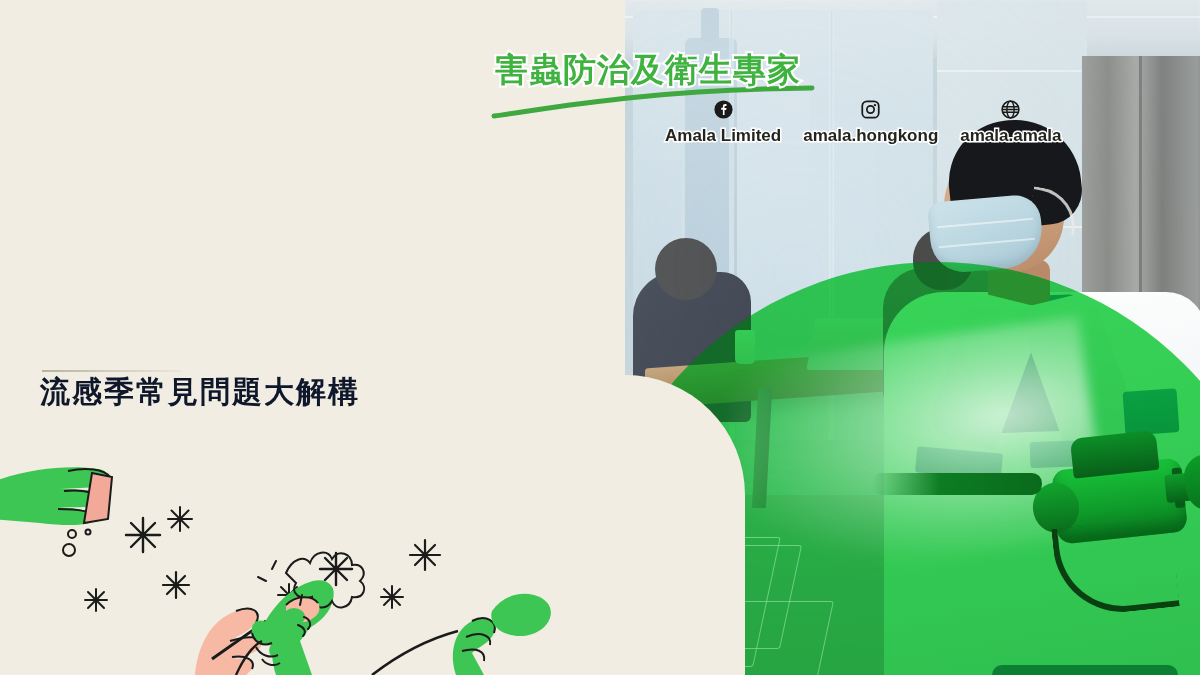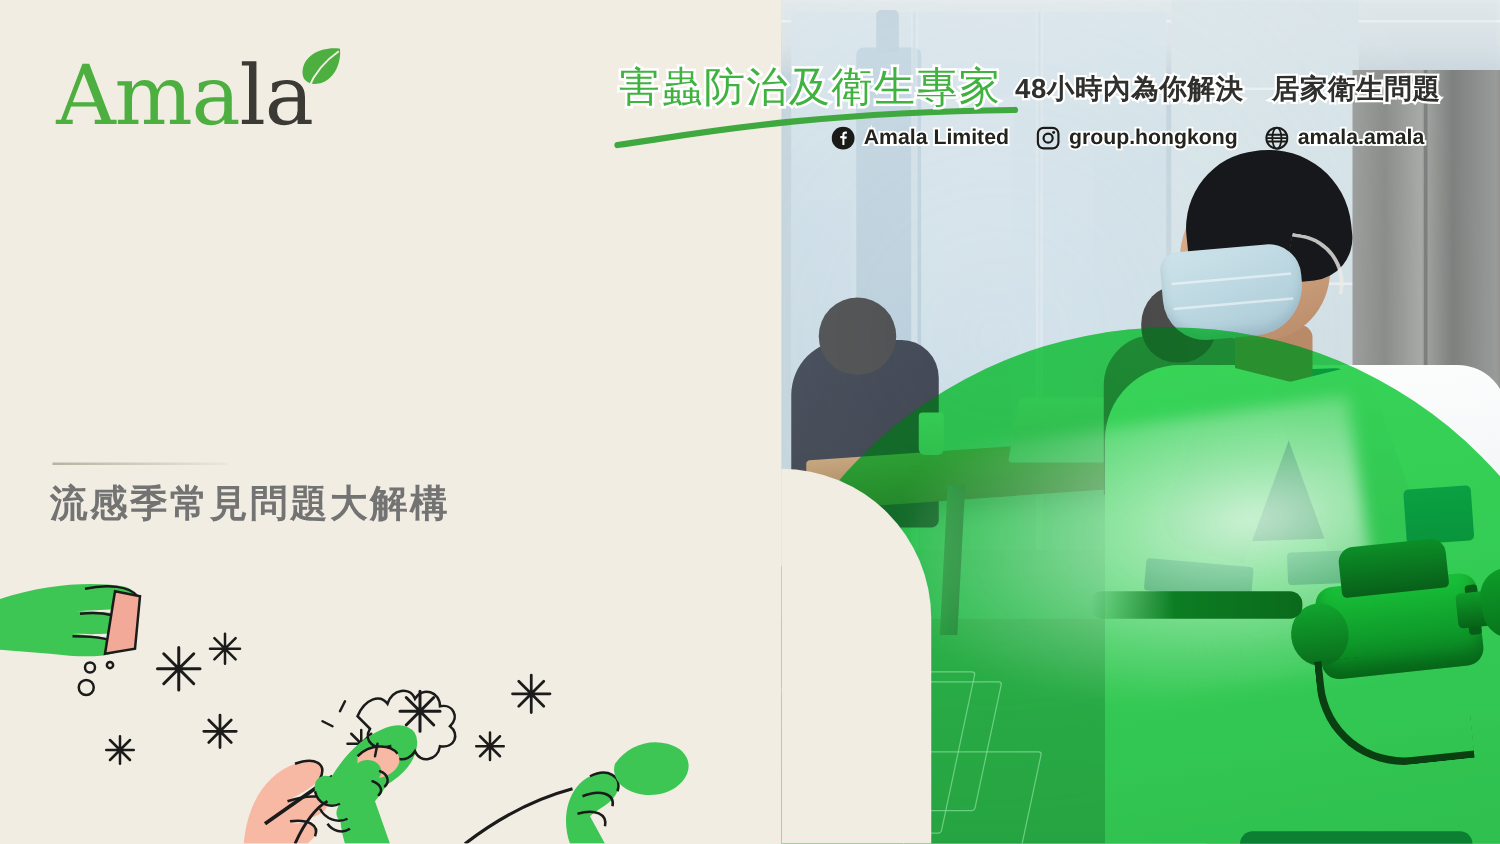--- a/index.html
+++ b/index.html
@@ -295,42 +295,42 @@
   
   .panel-curve{
     position:absolute; left:0; bottom:0; width:120px; height:300px;
     background:#F1EDE2;
     border-radius:0 160px 0 0;
   }
 
   
   .hdr-green{
     position:absolute; left:495px; top:48px;
-    font-size:33px; font-weight:normal; letter-spacing:1px;
+    font-size:33px; font-weight:bold; letter-spacing:1px;
     color:#3FB23F; white-space:nowrap;
     -webkit-text-stroke:4px #ffffff; paint-order:stroke fill;
     text-shadow:0 1px 1px rgba(255,255,255,.9);
   }
   .hdr-dark{
     position:absolute; left:812px; top:56px;
     font-size:22px; font-weight:bold; letter-spacing:.5px;
     color:#2f2f2d; white-space:nowrap;
     -webkit-text-stroke:3.5px #ffffff; paint-order:stroke fill;
   }
   .swoosh{
     position:absolute; left:492px; top:86px; width:330px; height:34px;
     overflow:visible;
   }
   .social{
     position:absolute; left:665px; top:100px;
     display:flex; align-items:center; gap:22px;
     font-size:17px; font-weight:bold; color:#24241f; white-space:nowrap;
   }
   .social .item{ display:flex; align-items:center; gap:7px;
-    -webkit-text-stroke:3px #ffffff; paint-order:stroke fill; }
+    -webkit-text-stroke:3px #ffffff; paint-order:stroke fill;flex-direction:column; }
   .social .ico{ -webkit-text-stroke:0; display:inline-flex; }
 
   
   .logo{ position:absolute; left:45px; top:38px; width:260px; height:78px; }
   .logo-text{
     position:absolute; left:0; top:0;
     font-family:"DejaVu Serif", serif;
     font-size:66px; line-height:78px; letter-spacing:-1px;
     color:#4CAF3F; font-weight:400;
   }
@@ -339,22 +339,22 @@
   .headline{
     position:absolute; left:40px; top:218px;
     font-size:49px; line-height:1.28; font-weight:bold;
     color:#4a4439; letter-spacing:2px; white-space:pre-line;
   }
   .divider{
     position:absolute; left:42px; top:370px; width:140px; height:2px;
     background:linear-gradient(90deg,#b9b2a0,rgba(185,178,160,.1));
   }
   .subhead{
-    position:absolute; left:40px; top:383px;
-    font-size:30px; font-weight:bold; color:#737373; letter-spacing:2px;
+    position:absolute; left:40px; top:372px;
+    font-size:30px; font-weight:bold; color:#0f172a; letter-spacing:2px;
   }
 
   
   .doodles{ position:absolute; left:0; bottom:0; width:600px; height:230px; }
 </style>
 </head>
 <body>
 
 <div id="banner">
 
@@ -435,61 +435,53 @@
     </div>
 
     <div class="panel-curve"></div>
   </div>
 
   <svg class="swoosh" viewBox="0 0 330 34">
     <path d="M2 30 C 60 22, 150 4, 320 2" stroke="#3FA83F" stroke-width="5" stroke-linecap="round" fill="none"></path>
   </svg>
 
   <div class="hdr-green">害蟲防治及衛生專家</div>
-  <div class="hdr-dark">48小時內為你解決　居家衛生問題</div>
 
   <div class="social">
     <div class="item">
       <span class="ico">
         <svg width="19" height="19" viewBox="0 0 24 24">
           <circle cx="12" cy="12" r="11.5" fill="#1a1a18"></circle>
           <path d="M13.3 19v-6.3h2.1l.32-2.45h-2.42V8.69c0-.71.2-1.19 1.22-1.19h1.3V5.31C15.6 5.27 14.9 5.2 14.1 5.2c-1.7 0-2.86 1.04-2.86 2.94v1.64H9.1v2.45h2.14V19z" fill="#fff"></path>
         </svg>
       </span>
       <span>Amala Limited</span>
     </div>
     <div class="item">
       <span class="ico">
         <svg width="19" height="19" viewBox="0 0 24 24">
           <rect x="1.6" y="1.6" width="20.8" height="20.8" rx="6" fill="none" stroke="#1a1a18" stroke-width="2.2"></rect>
           <circle cx="12" cy="12" r="4.6" fill="none" stroke="#1a1a18" stroke-width="2.2"></circle>
           <circle cx="17.6" cy="6.4" r="1.5" fill="#1a1a18"></circle>
         </svg>
       </span>
-      <span>group.hongkong</span>
+      <span>amala.hongkong</span>
     </div>
     <div class="item">
       <span class="ico">
         <svg width="19" height="19" viewBox="0 0 24 24">
           <circle cx="12" cy="12" r="10.6" fill="none" stroke="#1a1a18" stroke-width="2"></circle>
           <ellipse cx="12" cy="12" rx="4.6" ry="10.6" fill="none" stroke="#1a1a18" stroke-width="1.8"></ellipse>
           <path d="M2.2 8.6h19.6M2.2 15.4h19.6M1.4 12h21.2" stroke="#1a1a18" stroke-width="1.8"></path>
         </svg>
       </span>
       <span>amala.amala</span>
     </div>
   </div>
 
-  <div class="logo">
-    <div class="logo-text"><span>Ama</span><span class="dark">la</span></div>
-    <svg style="position:absolute;left:183px;top:-2px" width="48" height="44" viewBox="0 0 48 44">
-      <path d="M44 3 C 30 1, 14 8, 14 22 C 14 30, 22 33, 30 30 C 40 26, 45 14, 44 3 Z" fill="#4CAF3F"></path>
-      <path d="M43 5 C 33 12, 24 22, 19 34" stroke="#F1EDE2" stroke-width="1.6" fill="none"></path>
-    </svg>
-  </div>
 
   <div class="divider"></div>
   <div class="subhead">流感季常見問題大解構</div>
 
   <svg class="doodles" viewBox="0 0 600 230">
 
     <g>
       <path d="M-10 38 C 30 22, 72 20, 98 24 C 112 26, 112 40, 100 42 L 60 44
                C 86 44, 104 46, 104 54 C 104 62, 86 63, 58 62 C 82 64, 96 66, 96 73
                C 96 80, 72 82, 40 78 L -10 74 Z" fill="#3DC653"></path>

